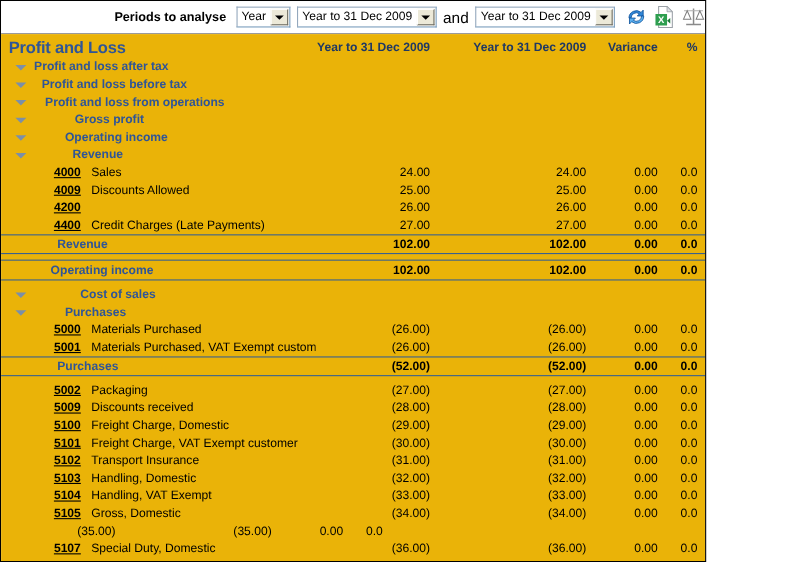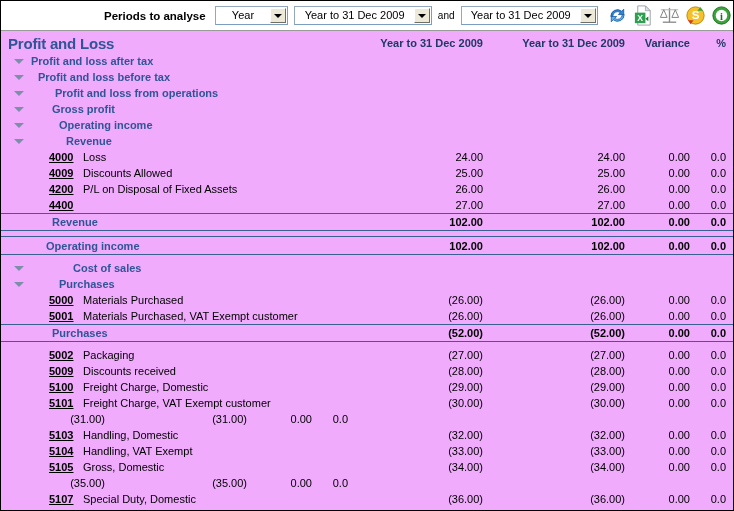--- a/index.html
+++ b/index.html
@@ -8,21 +8,21 @@
   }
   body {
     width: 734px;
     height: 511px;
     overflow: hidden;
     font-family: "Liberation Sans", sans-serif;
     background: #ffffff;
   }
   #app {
     position: relative;
-    width: 734px;
+    width: 642px;
     height: 511px;
     box-sizing: border-box;
     border: 1px solid #000000;
     background: #ffffff;
     overflow: hidden;
   }
 
   
   .toolbar {
     position: relative;
@@ -84,41 +84,41 @@
     width: 0;
     height: 0;
     border-left: 4px solid transparent;
     border-right: 4px solid transparent;
     border-top: 4px solid #000000;
   }
   .combo-period   { width: 74px; }
   .combo-from     { width: 138px; }
   .combo-to       { width: 138px; }
   .and-label {
-    font-size: 10px;
+    font-size: 14px;
     color: #000000;
     margin-right: 6px;
   }
   .tool-icons {
     display: flex;
     align-items: center;
     gap: 3px;
     margin-left: 2px;
   }
   .ticon {
     width: 23px;
     height: 23px;
     display: block;
   }
 
   
   .report {
     position: relative;
     height: 480px;
-    background: #f0abfc;
+    background: #eab308;
     overflow: hidden;
   }
   .row {
     position: relative;
     height: 16px;
     display: flex;
     align-items: center;
     box-sizing: border-box;
   }
   .hdr-row {
@@ -293,77 +293,77 @@
         <span class="grp-text">Profit and loss after tax</span>
       </span>
     </div>
     <div class="row">
       <span class="c-label" style="padding-left:37px">
         <span class="tri"></span>
         <span class="grp-text">Profit and loss before tax</span>
       </span>
     </div>
     <div class="row">
-      <span class="c-label" style="padding-left:54px">
+      <span class="c-label" style="padding-left:40px">
         <span class="tri"></span>
         <span class="grp-text">Profit and loss from operations</span>
       </span>
     </div>
     <div class="row">
-      <span class="c-label" style="padding-left:51px">
+      <span class="c-label" style="padding-left:67px">
         <span class="tri"></span>
         <span class="grp-text">Gross profit</span>
       </span>
     </div>
     <div class="row">
       <span class="c-label" style="padding-left:58px">
         <span class="tri"></span>
         <span class="grp-text">Operating income</span>
       </span>
     </div>
     <div class="row">
       <span class="c-label" style="padding-left:65px">
         <span class="tri"></span>
         <span class="grp-text">Revenue</span>
       </span>
     </div>
 
     <div class="row detail">
       <span class="c-label">
         <span class="acct-code">4000</span>
-        <span class="acct-name">Loss</span>
+        <span class="acct-name">Sales</span>
       </span>
       <span class="c-num col1">24.00</span>
       <span class="c-num col2">24.00</span>
       <span class="c-num col3">0.00</span>
       <span class="c-num col4">0.0</span>
     </div>
     <div class="row detail">
       <span class="c-label">
         <span class="acct-code">4009</span>
         <span class="acct-name">Discounts Allowed</span>
       </span>
       <span class="c-num col1">25.00</span>
       <span class="c-num col2">25.00</span>
       <span class="c-num col3">0.00</span>
       <span class="c-num col4">0.0</span>
     </div>
     <div class="row detail">
       <span class="c-label">
         <span class="acct-code">4200</span>
-        <span class="acct-name">P/L on Disposal of Fixed Assets</span>
       </span>
       <span class="c-num col1">26.00</span>
       <span class="c-num col2">26.00</span>
       <span class="c-num col3">0.00</span>
       <span class="c-num col4">0.0</span>
     </div>
     <div class="row detail">
       <span class="c-label">
         <span class="acct-code">4400</span>
+        <span class="acct-name">Credit Charges (Late Payments)</span>
       </span>
       <span class="c-num col1">27.00</span>
       <span class="c-num col2">27.00</span>
       <span class="c-num col3">0.00</span>
       <span class="c-num col4">0.0</span>
     </div>
 
     <div class="row sub subtotal-row">
       <span class="c-label" style="padding-left:51px">
         <span class="grp-text">Revenue</span>
@@ -469,20 +469,24 @@
           <span class="c-label">
             <span class="acct-code">5101</span>
             <span class="acct-name">Freight Charge, VAT Exempt customer</span>
           </span>
           <span class="c-num col1">(30.00)</span>
           <span class="c-num col2">(30.00)</span>
           <span class="c-num col3">0.00</span>
           <span class="c-num col4">0.0</span>
         </div>
         <div class="row detail">
+          <span class="c-label">
+            <span class="acct-code">5102</span>
+            <span class="acct-name">Transport Insurance</span>
+          </span>
           <span class="c-num col1">(31.00)</span>
           <span class="c-num col2">(31.00)</span>
           <span class="c-num col3">0.00</span>
           <span class="c-num col4">0.0</span>
         </div>
         <div class="row detail">
           <span class="c-label">
             <span class="acct-code">5103</span>
             <span class="acct-name">Handling, Domestic</span>
           </span>

